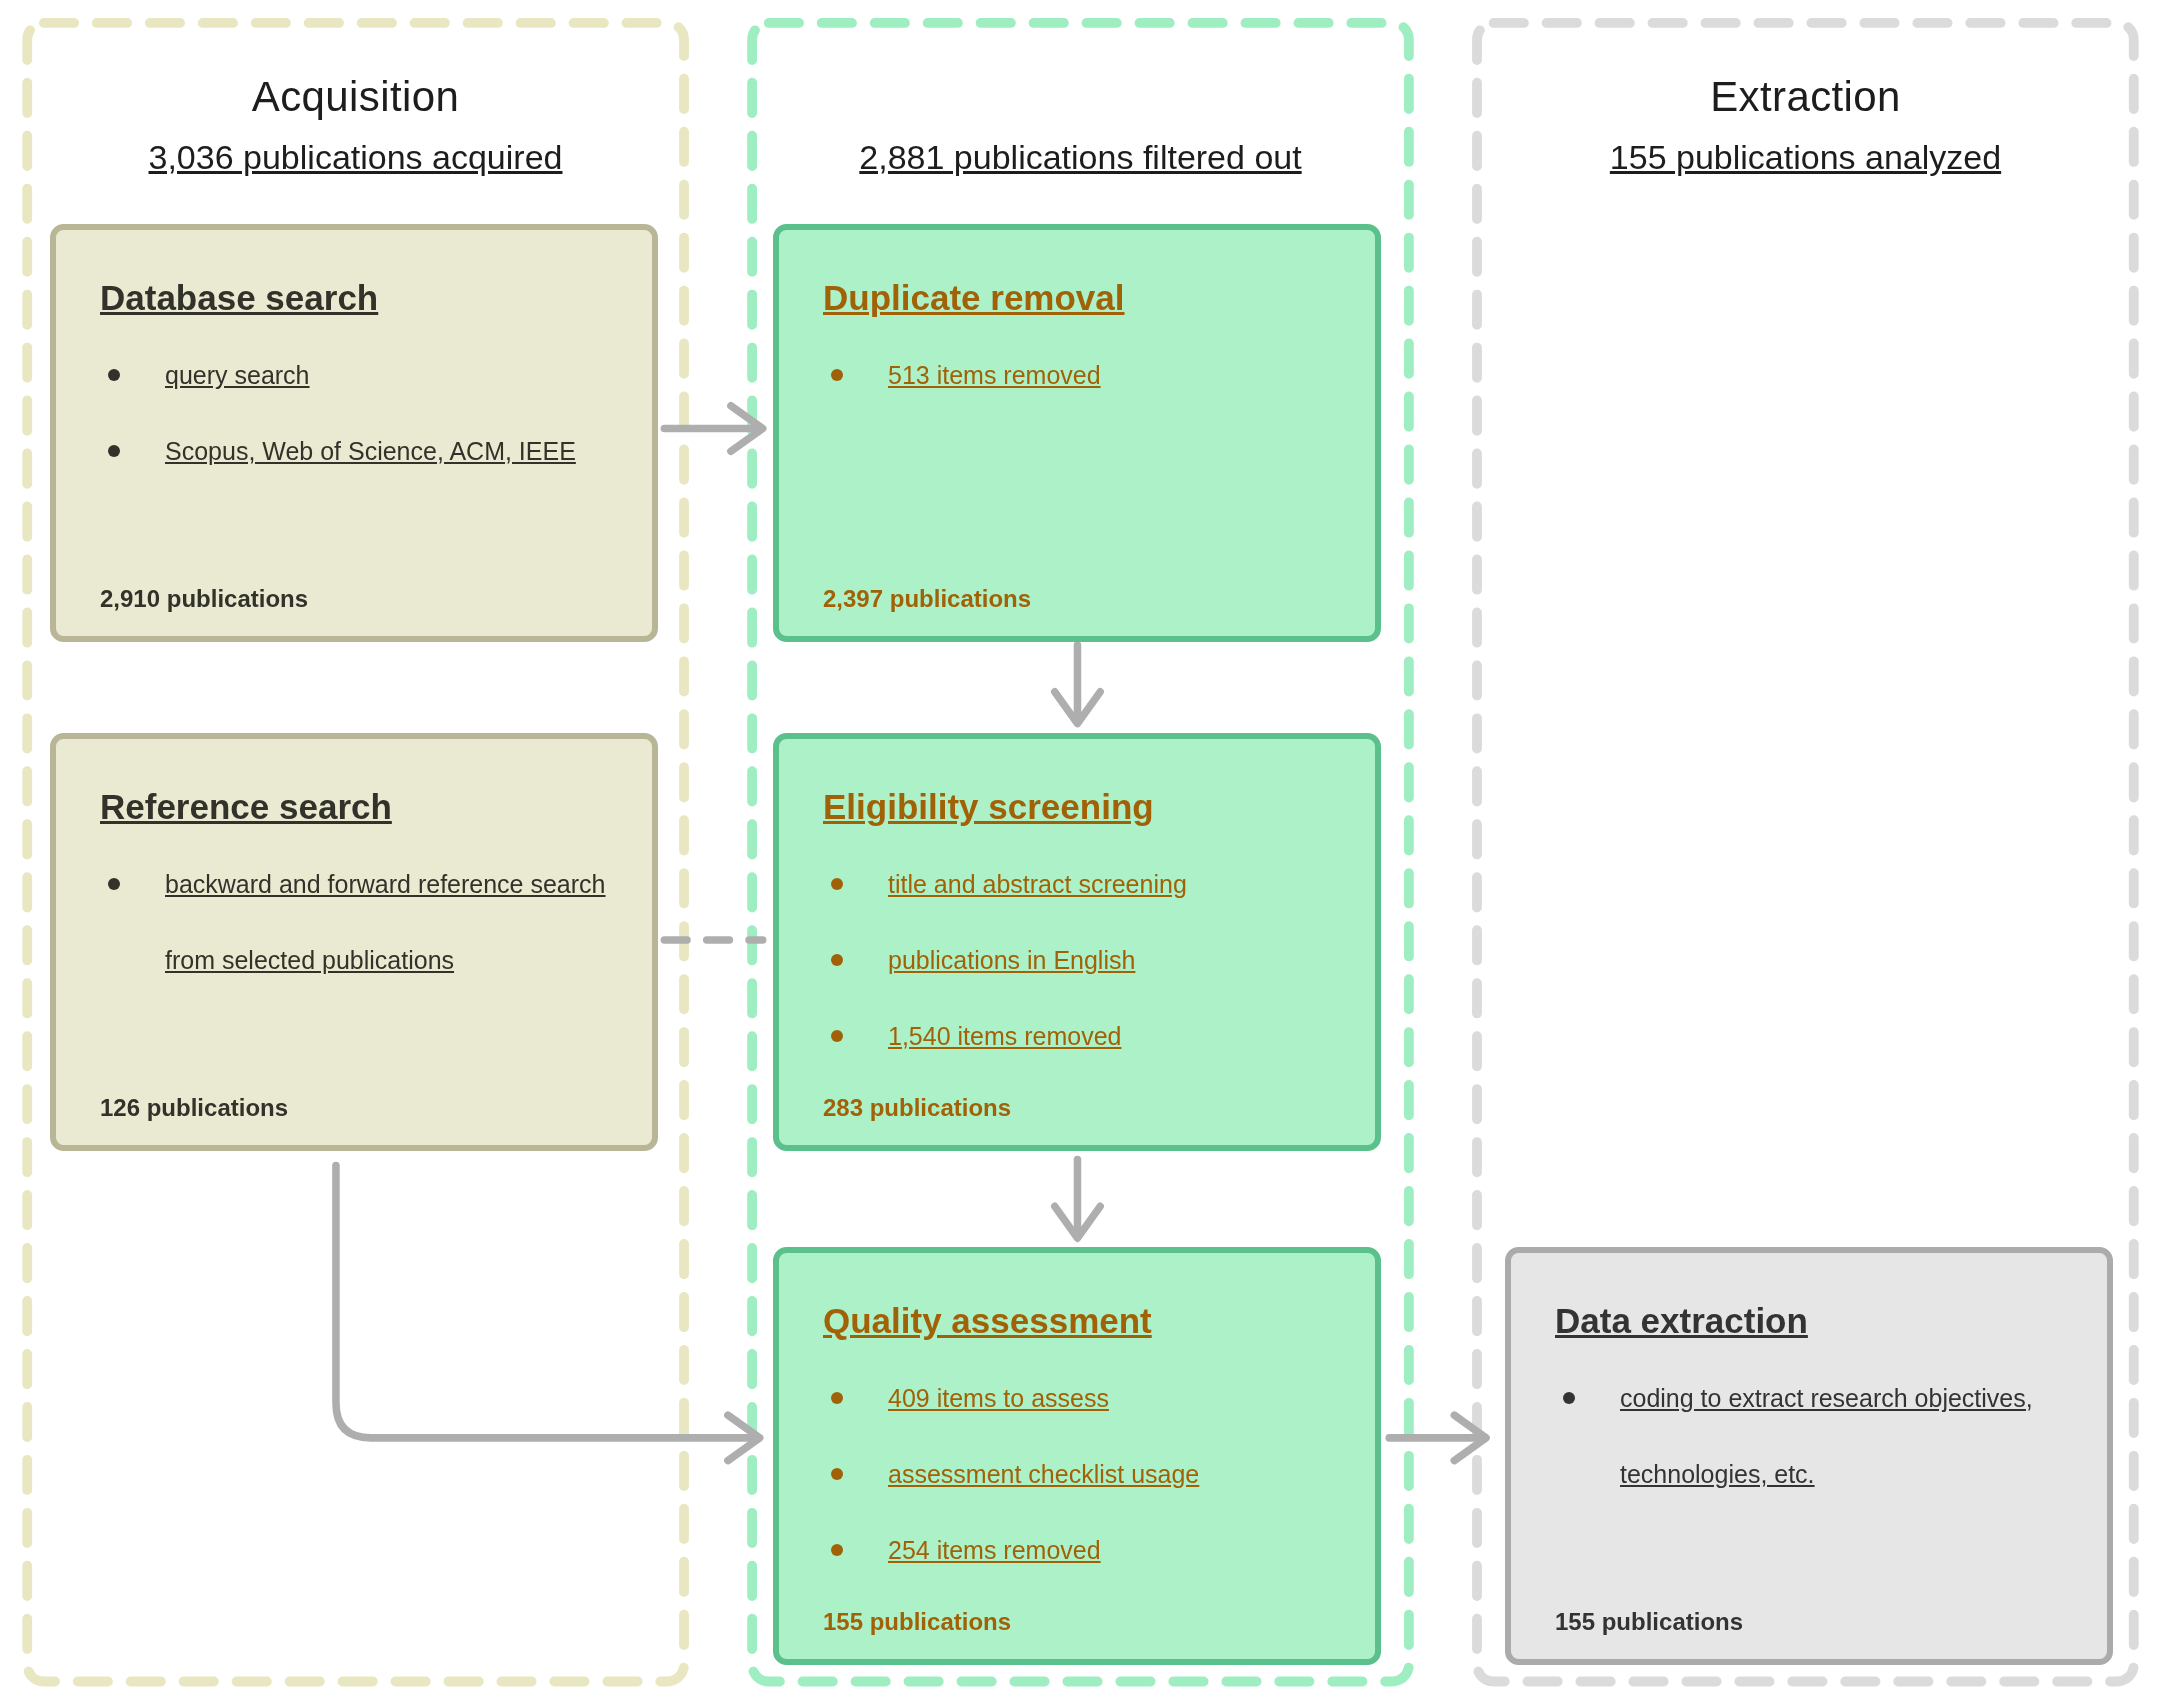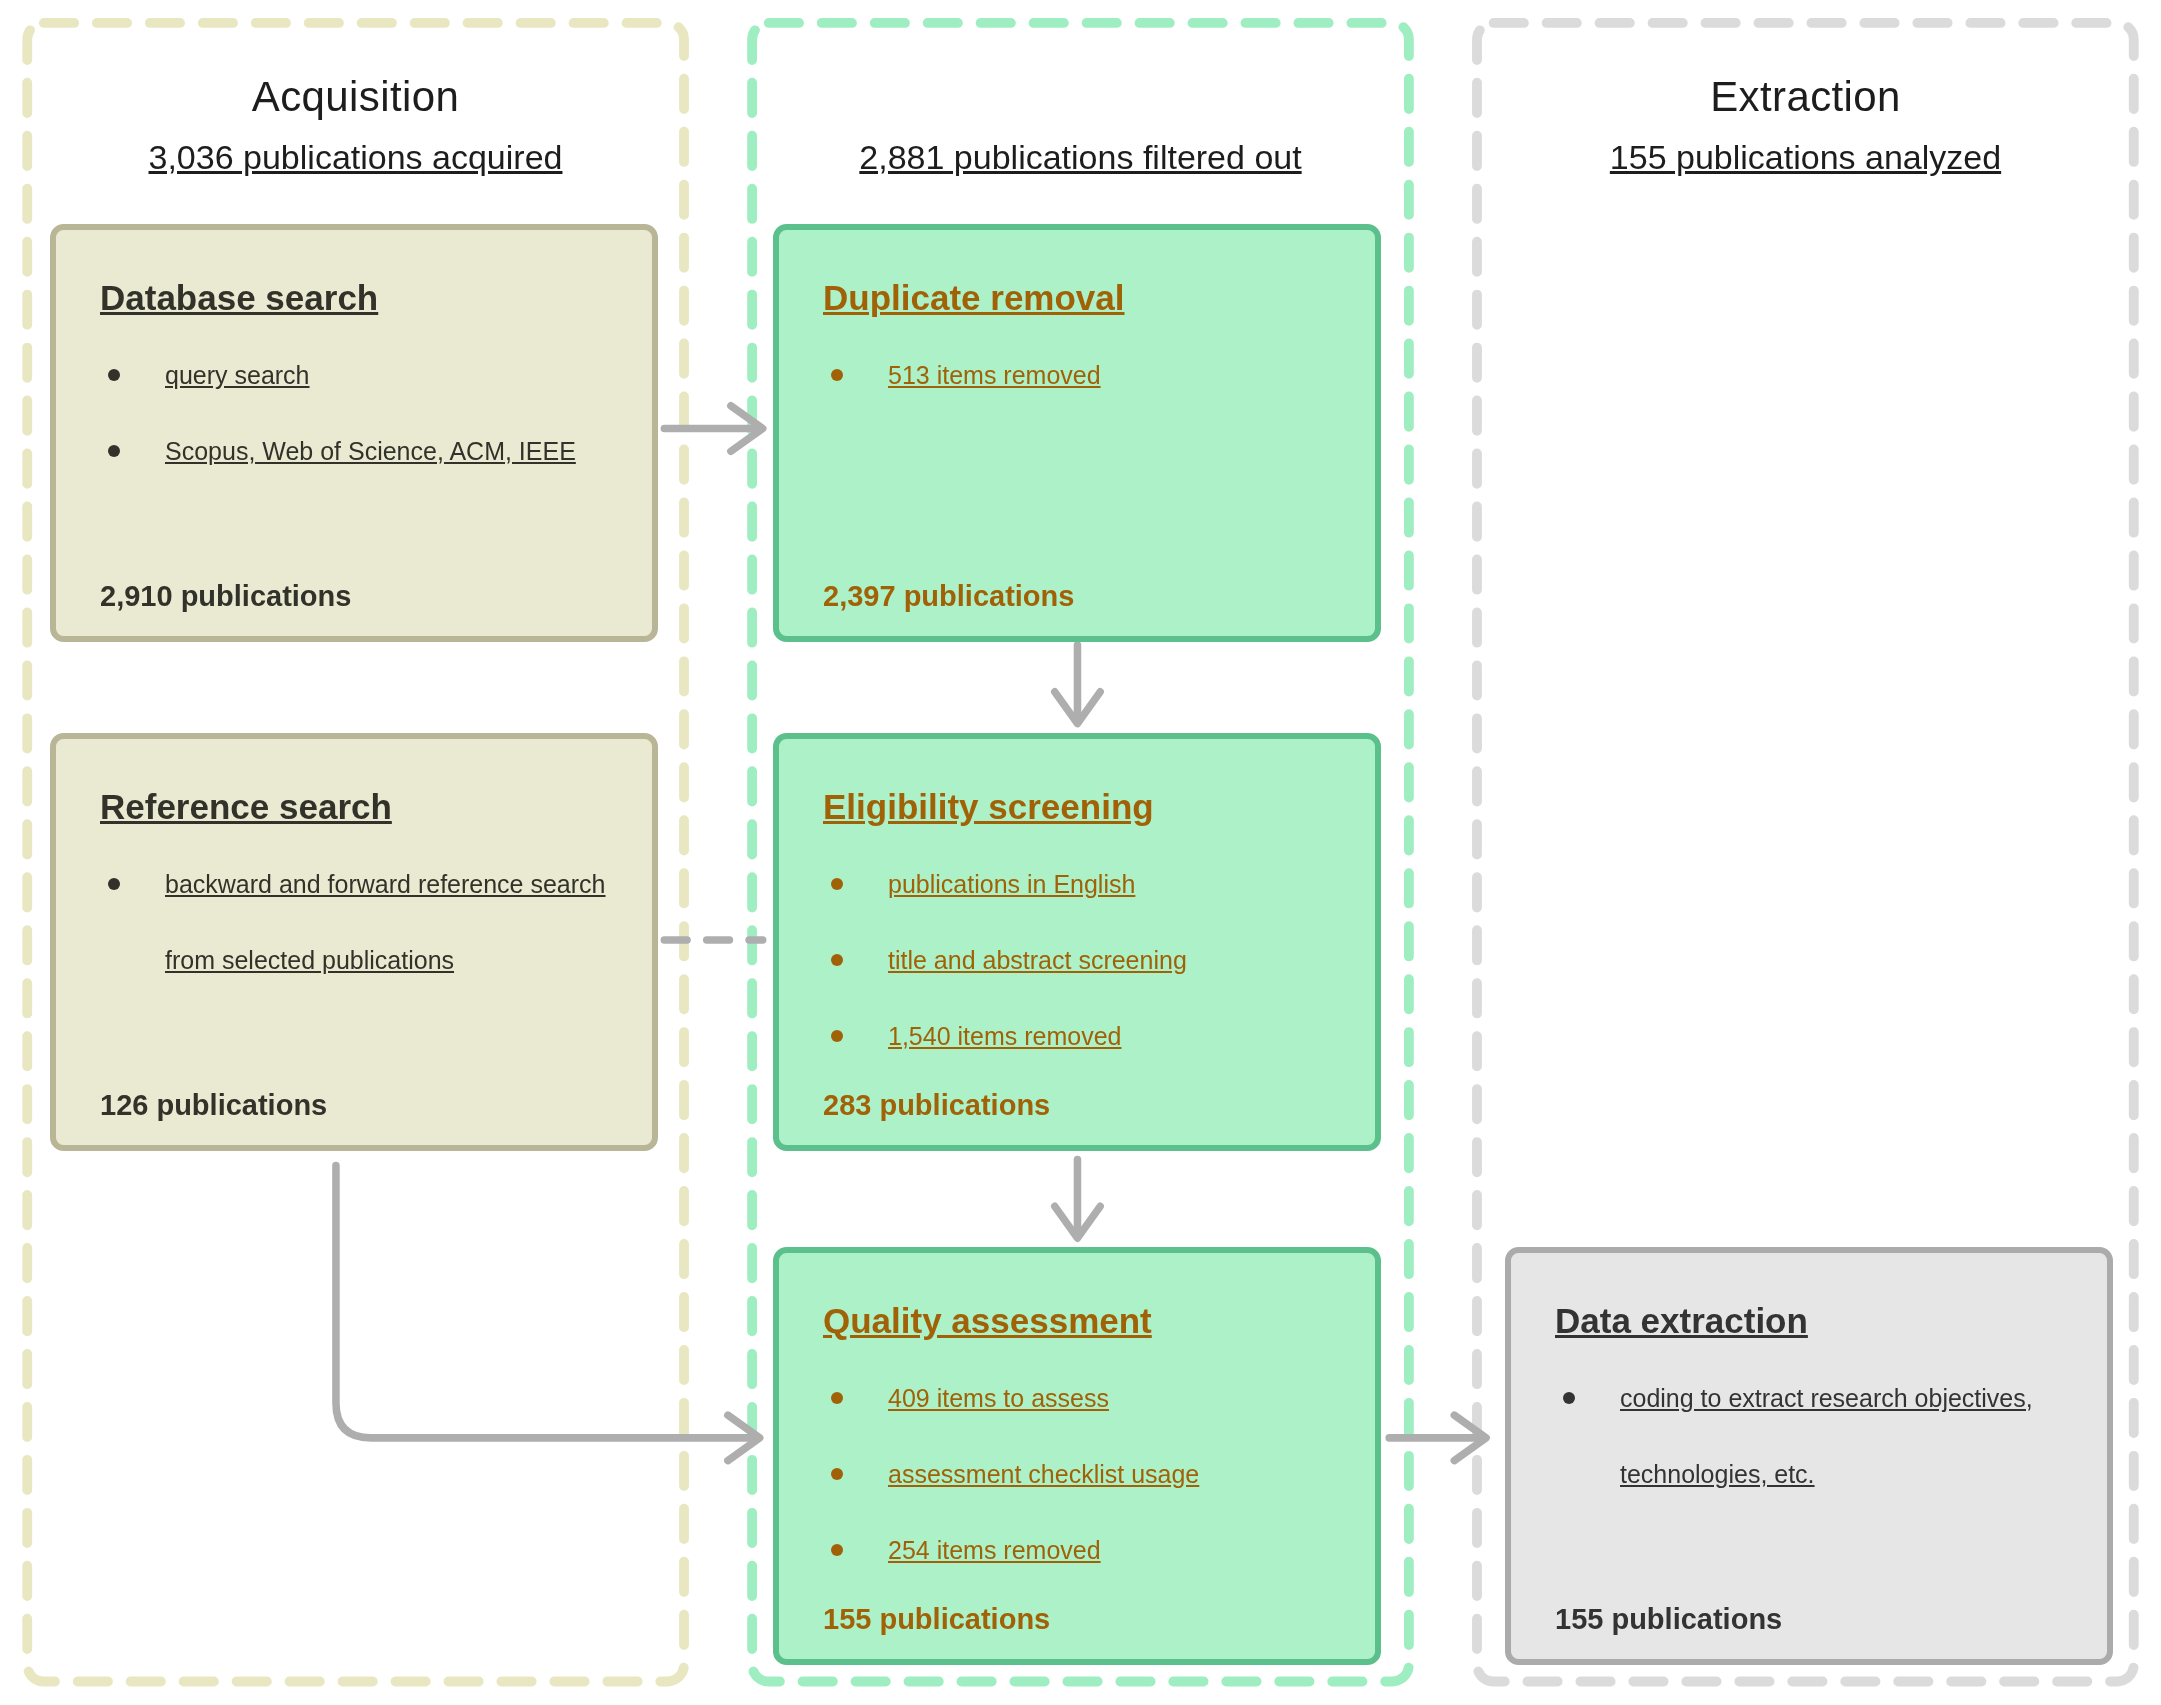--- a/index.html
+++ b/index.html
@@ -78,21 +78,21 @@
     top: 32px;
     width: 12px;
     height: 12px;
     border-radius: 50%;
     background: currentColor;
   }
   .box-footer {
     position: absolute;
     left: 44px;
     bottom: 23px;
-    font-size: 29px;
+    font-size: 24px;
     font-weight: bold;
   }
 
   .b-db   { left: 50px;   top: 224px; }
   .b-ref  { left: 50px;   top: 733px; }
   .b-dup  { left: 773px; top: 224px; }
   .b-elig { left: 773px; top: 733px; }
   .b-qual { left: 773px; top: 1247px; }
   .b-data { left: 1505px; top: 1247px; }
 </style>
@@ -164,22 +164,22 @@
     <div class="box-title">Duplicate removal</div>
     <ul class="bullets">
       <li>513 items removed</li>
     </ul>
     <div class="box-footer">2,397 publications</div>
   </div>
 
   <div class="box box-green b-elig">
     <div class="box-title">Eligibility screening</div>
     <ul class="bullets">
+      <li>title and abstract screening</li>
       <li>publications in English</li>
-      <li>title and abstract screening</li>
       <li>1,540 items removed</li>
     </ul>
     <div class="box-footer">283 publications</div>
   </div>
 
   <div class="box box-green b-qual">
     <div class="box-title">Quality assessment</div>
     <ul class="bullets">
       <li>409 items to assess</li>
       <li>assessment checklist usage</li>

